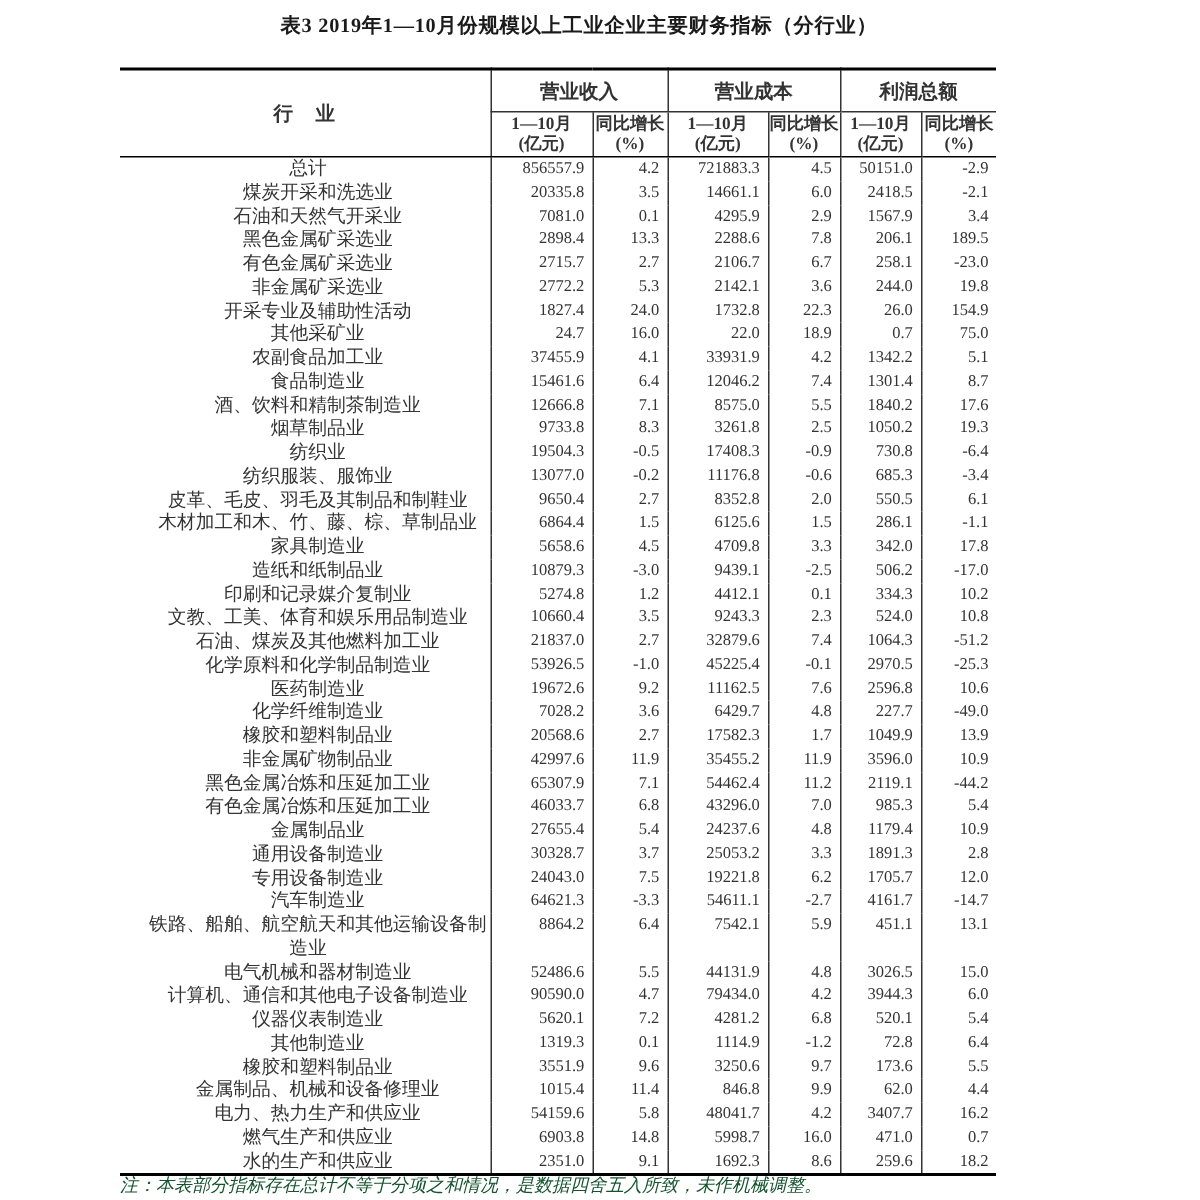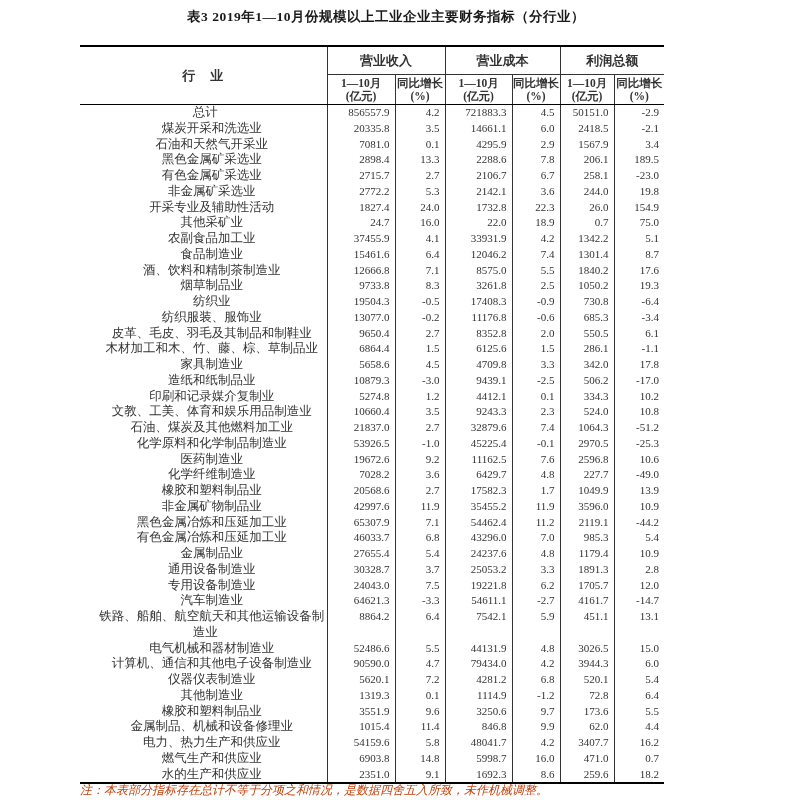--- a/index.html
+++ b/index.html
@@ -42,21 +42,21 @@
   tbody td + td{border-left:1px solid #333;}
   tbody td.label{
     font-size:12.5px;text-align:center;
     padding-left:4px;text-indent:13px;
     overflow:hidden;
   }
   tbody tr.total td.label{text-indent:0;}
   tbody td.num{padding-right:5px;}
   .footnote{
     position:absolute;left:80px;top:782px;width:700px;
-    font-size:12px;font-style:italic;color:#c2410c;
+    font-size:12px;font-style:italic;color:#14532d;
   }
 </style>
 </head>
 <body>
 
 <div class="page-title">表3 2019年1—10月份规模以上工业企业主要财务指标（分行业）</div>
 
 <div class="table-wrap">
   <table>
     <colgroup>

